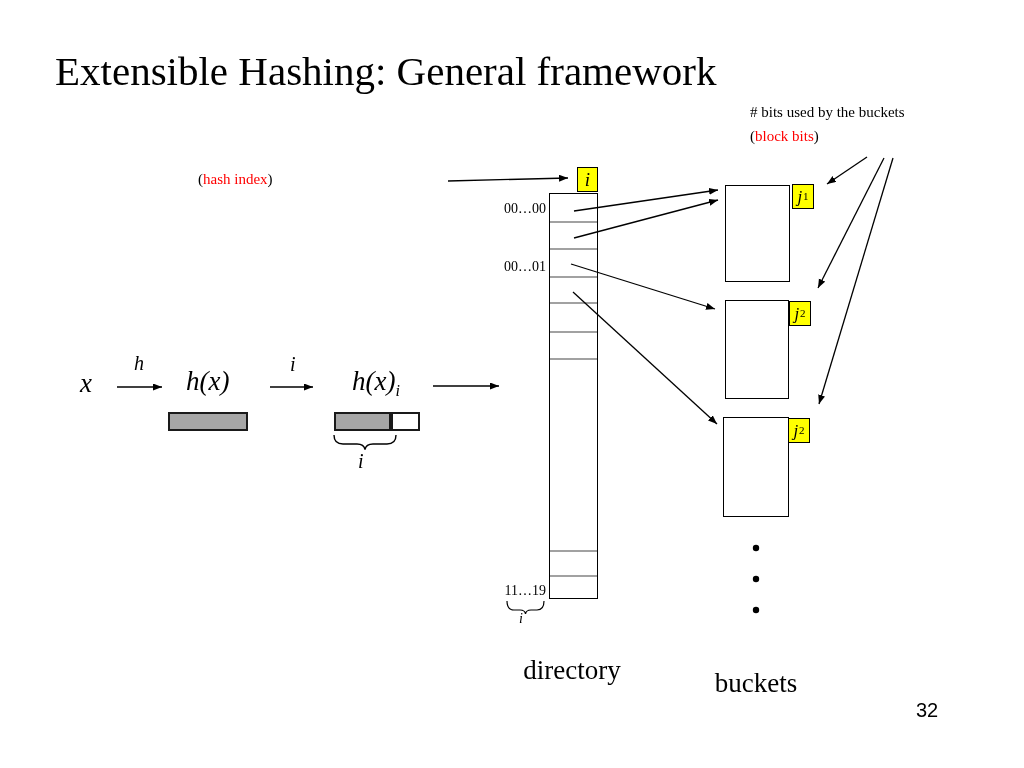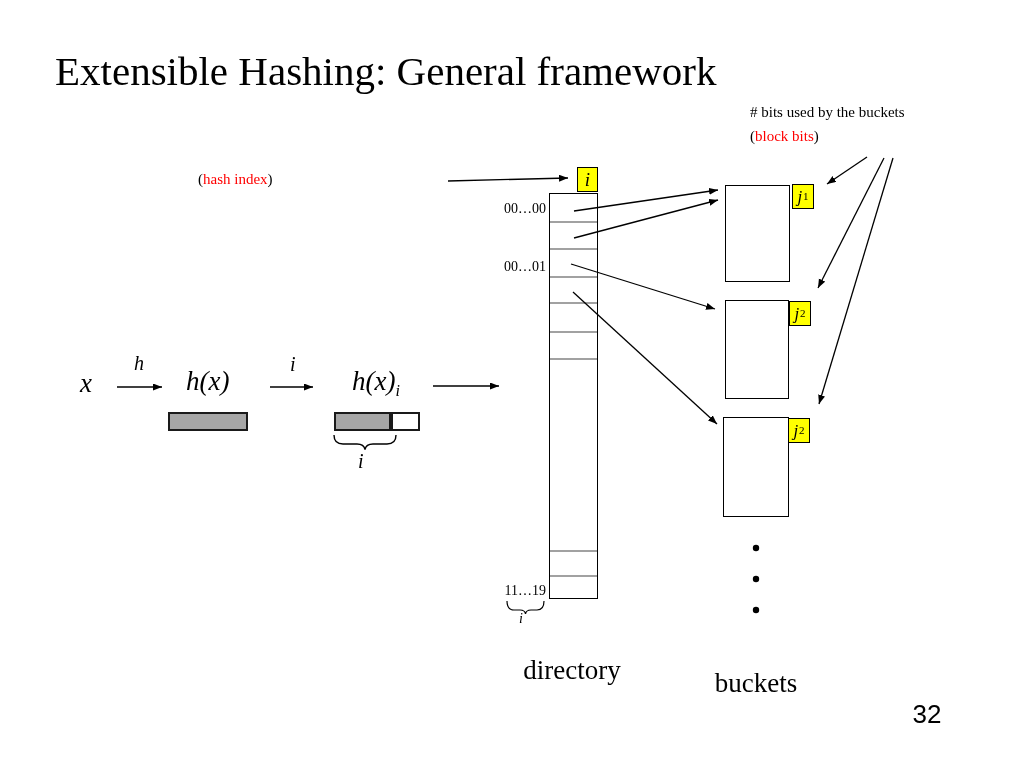--- a/index.html
+++ b/index.html
@@ -46,21 +46,21 @@
   .f-hxi sub{font-size:16px;}
   .f-brace-i{left:358px;top:450px;font-size:20px;font-style:italic;}
   .gray1{left:168px;top:412px;width:76px;height:15px;background:#a6a6a6;border:2px solid #1a1a1a;}
   .hxi-gray{left:334px;top:412px;width:53px;height:15px;background:#a6a6a6;border:2px solid #1a1a1a;}
   .hxi-white{left:391px;top:412px;width:25px;height:15px;background:#ffffff;border:2px solid #1a1a1a;}
   
   .caption{text-align:center;font-size:27px;}
   .cap-directory{left:512px;top:655px;width:120px;}
   .cap-buckets{left:698px;top:668px;width:116px;}
   
-  .page-num{left:898px;top:699px;width:58px;text-align:center;font-size:26px;
+  .page-num{left:898px;top:699px;width:58px;text-align:center;font-size:20px;
     font-family:"Liberation Sans","DejaVu Sans",sans-serif;}
   
   .overlay{left:0;top:0;width:1024px;height:768px;pointer-events:none;}
 </style>
 </head>
 <body>
 
 <div class="slide">
 
   <div class="abs title">Extensible Hashing: General framework</div>

